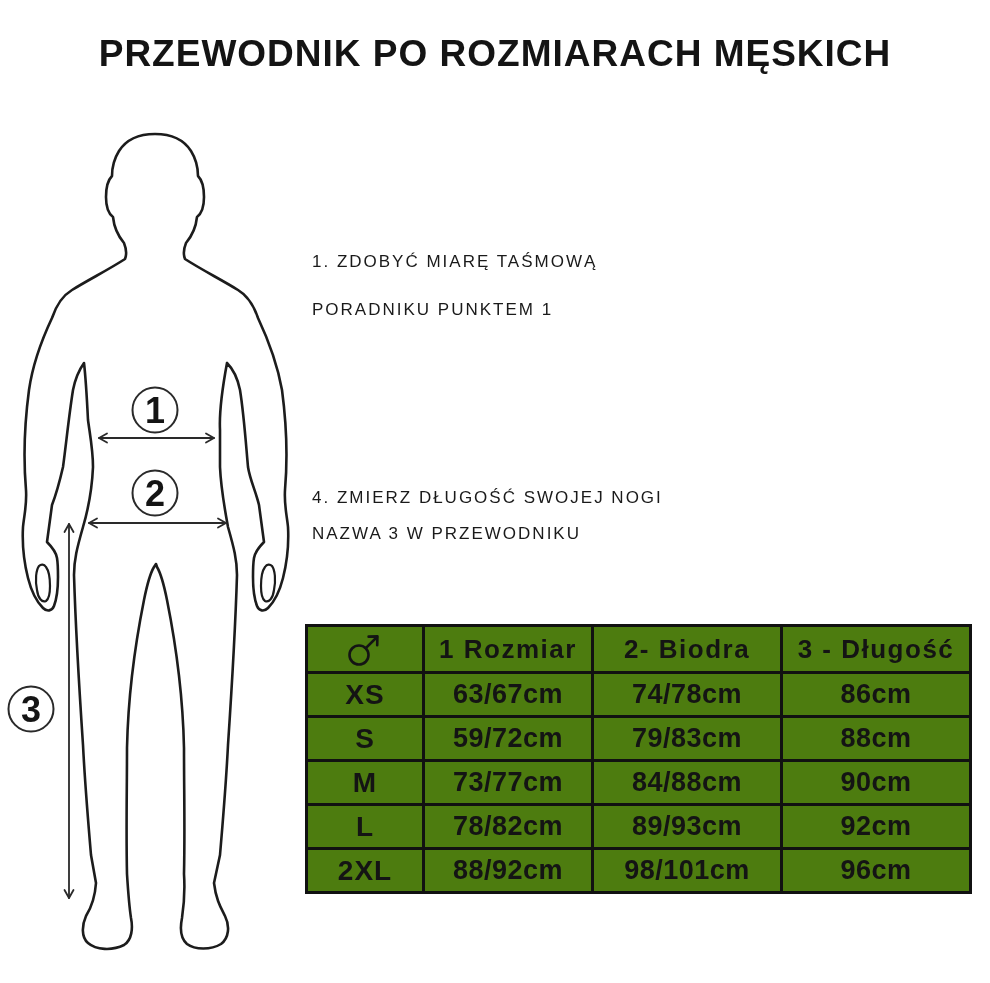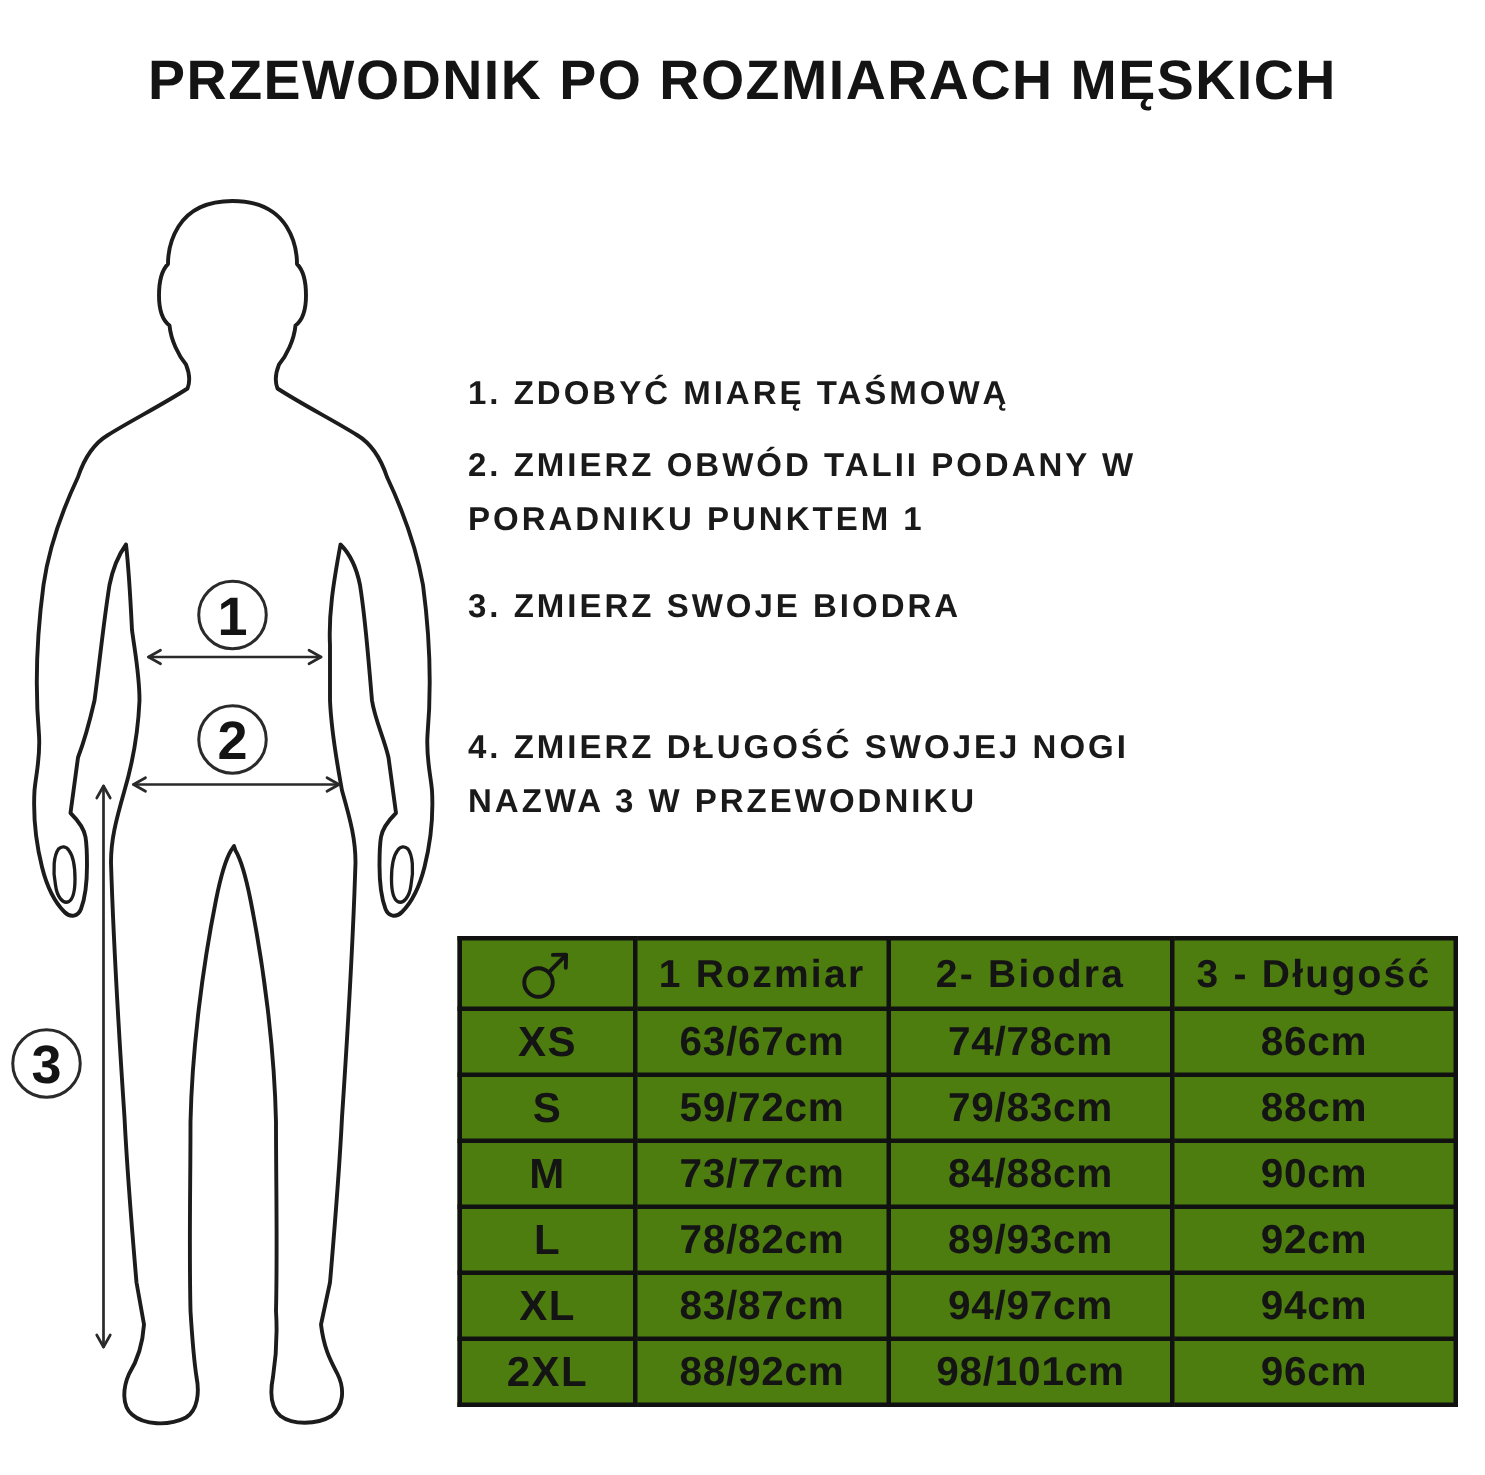--- a/index.html
+++ b/index.html
@@ -7,21 +7,21 @@
     position:relative;width:990px;height:983px;background:#ffffff;overflow:hidden;
     font-family:"Liberation Sans","DejaVu Sans",sans-serif;color:#141414;
   }
   .title{
     position:absolute;top:34px;left:0;width:990px;text-align:center;
     font-size:37px;font-weight:800;letter-spacing:1px;line-height:40px;color:#141414;
     white-space:nowrap;
   }
   .figure-svg{position:absolute;top:0;left:0;}
   .instructions{position:absolute;top:0;left:0;width:990px;height:983px;}
-  .step{position:absolute;left:312px;width:660px;font-size:22px;font-weight:700;
+  .step{position:absolute;left:312px;width:660px;font-size:17px;font-weight:400;
         letter-spacing:2px;line-height:36px;color:#1a1a1a;}
   .step1{top:244px;}
   .step2{top:292px;}
   .step3{top:386px;}
   .step4{top:480px;}
   .size-table{
     position:absolute;left:305px;top:624px;border-collapse:collapse;table-layout:fixed;
     background:#4d7c0f;
   }
   .size-table th,.size-table td{
@@ -122,25 +122,23 @@
       <text x="155" y="506">2</text>
       <text x="31" y="722">3</text>
     </g>
   </svg>
 
   <div class="instructions">
     <div class="step step1">
       <div>1. ZDOBYĆ MIARĘ TAŚMOWĄ</div>
     </div>
     <div class="step step2">
-      <div>2. ZMIERZ OBWÓD TALII PODANY W</div>
       <div>PORADNIKU PUNKTEM 1</div>
     </div>
     <div class="step step3">
-      <div>3. ZMIERZ SWOJE BIODRA</div>
     </div>
     <div class="step step4">
       <div>4. ZMIERZ DŁUGOŚĆ SWOJEJ NOGI</div>
       <div>NAZWA 3 W PRZEWODNIKU</div>
     </div>
   </div>
 
   <table class="size-table">
     <thead>
       <tr>
@@ -175,26 +173,20 @@
         <td>84/88cm</td>
         <td>90cm</td>
       </tr>
       <tr>
         <td class="size-label">L</td>
         <td>78/82cm</td>
         <td>89/93cm</td>
         <td>92cm</td>
       </tr>
       <tr>
-        <td class="size-label">XL</td>
-        <td>83/87cm</td>
-        <td>94/97cm</td>
-        <td>94cm</td>
-      </tr>
-      <tr>
         <td class="size-label">2XL</td>
         <td>88/92cm</td>
         <td>98/101cm</td>
         <td>96cm</td>
       </tr>
     </tbody>
   </table>
 
 </div>
 

